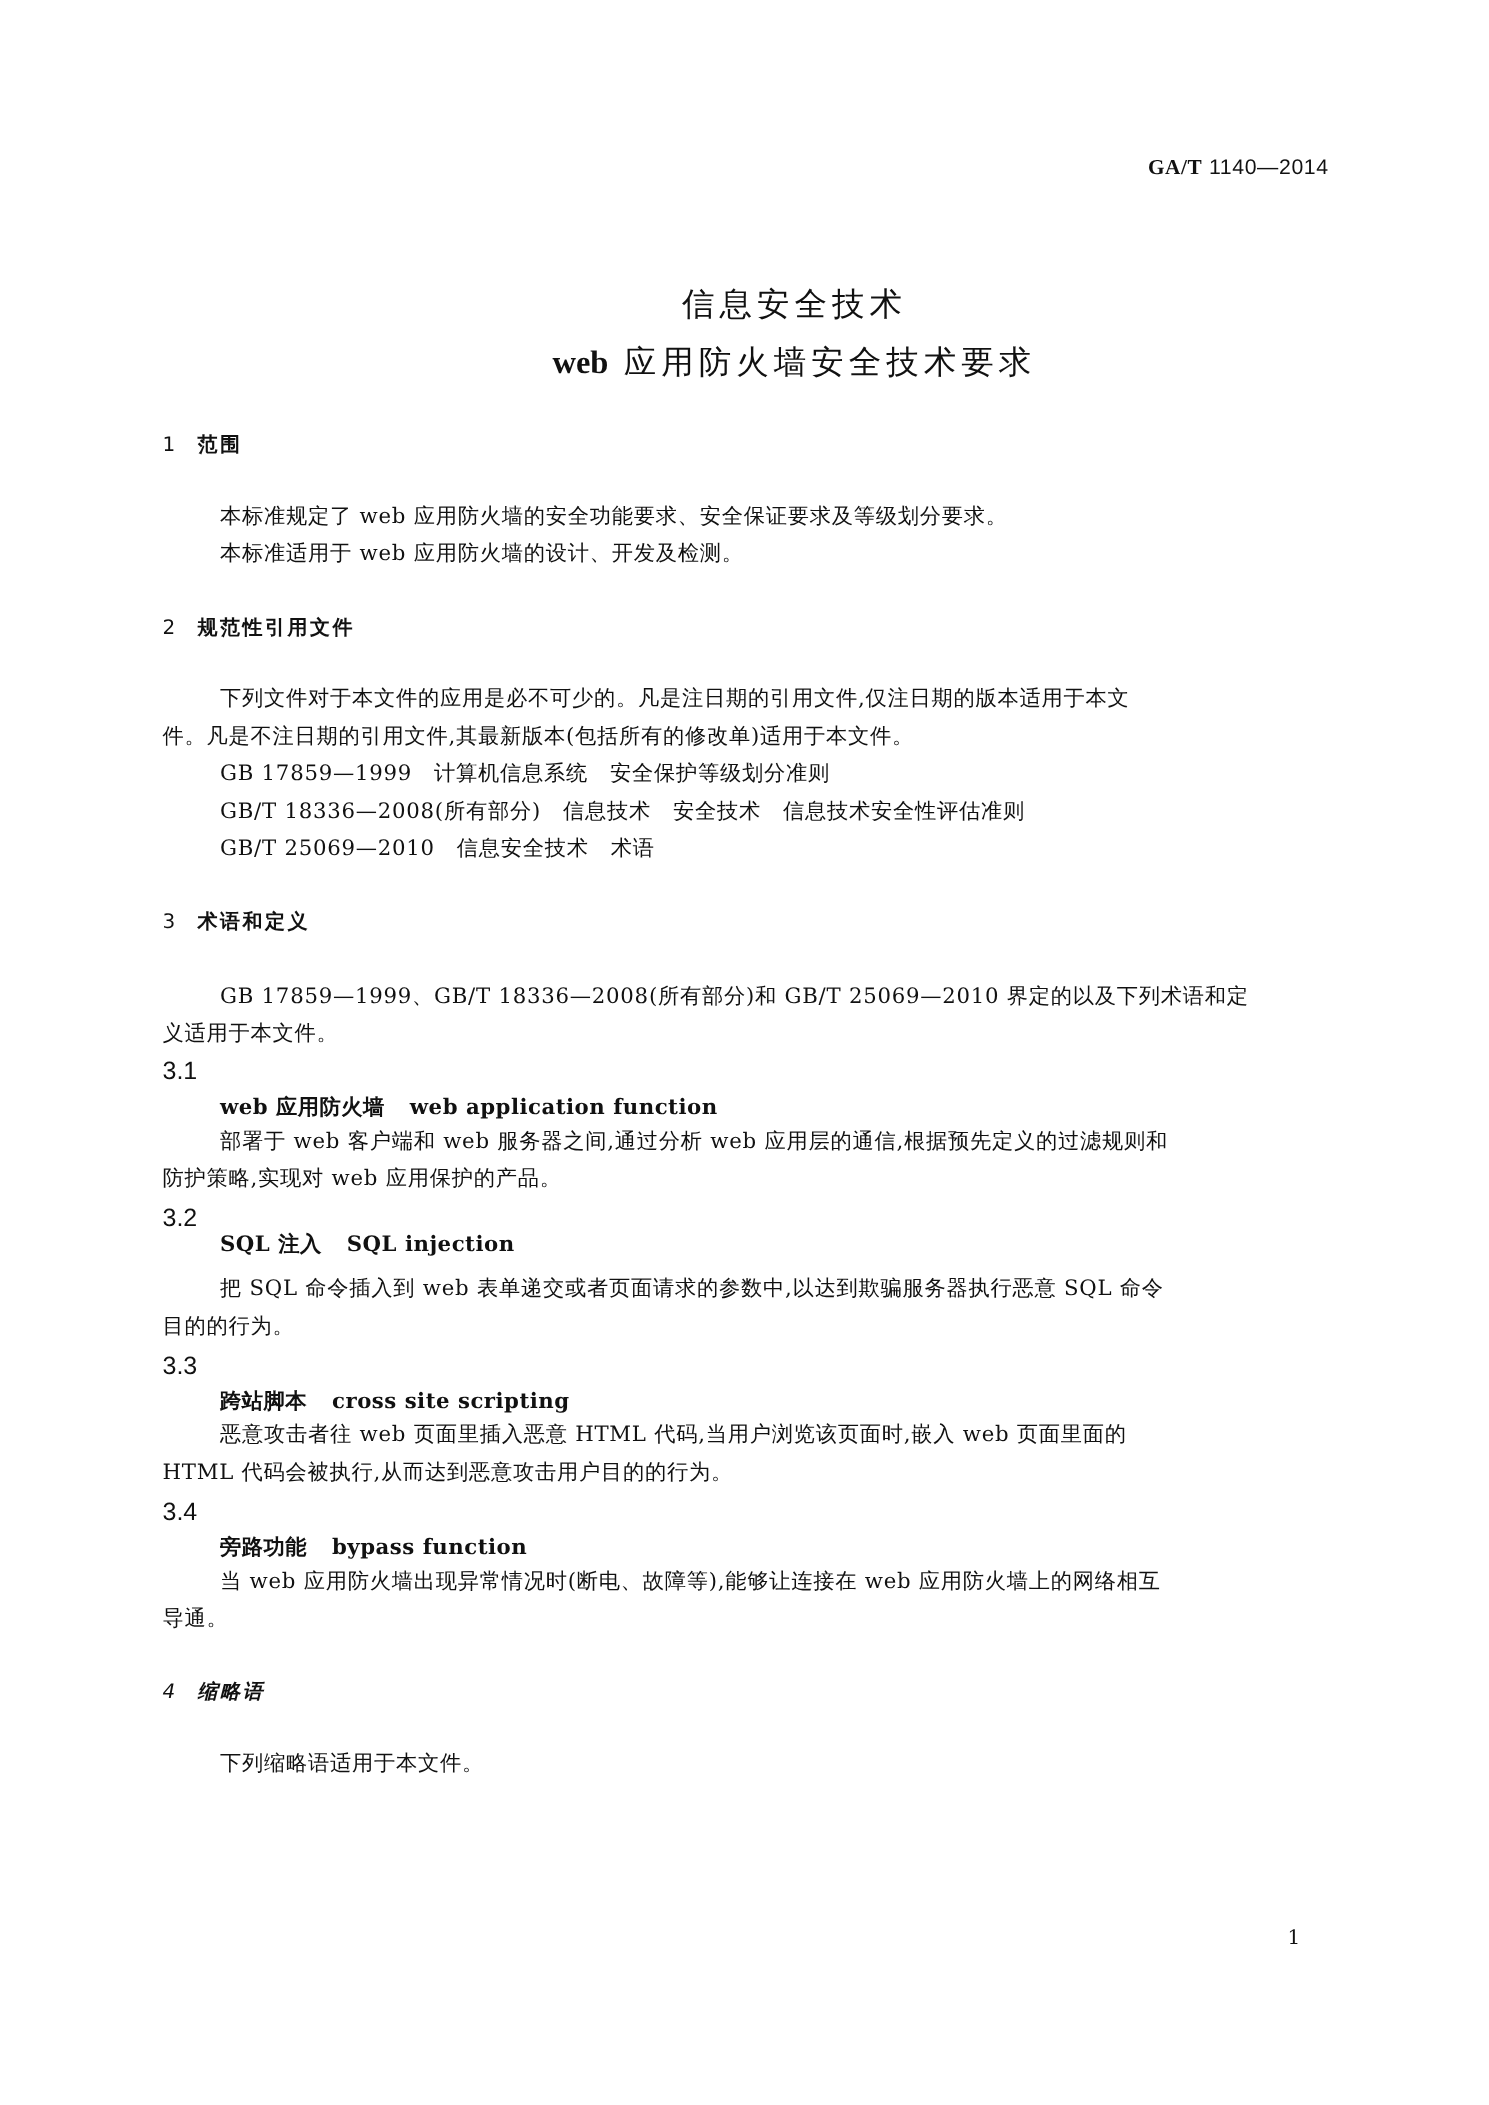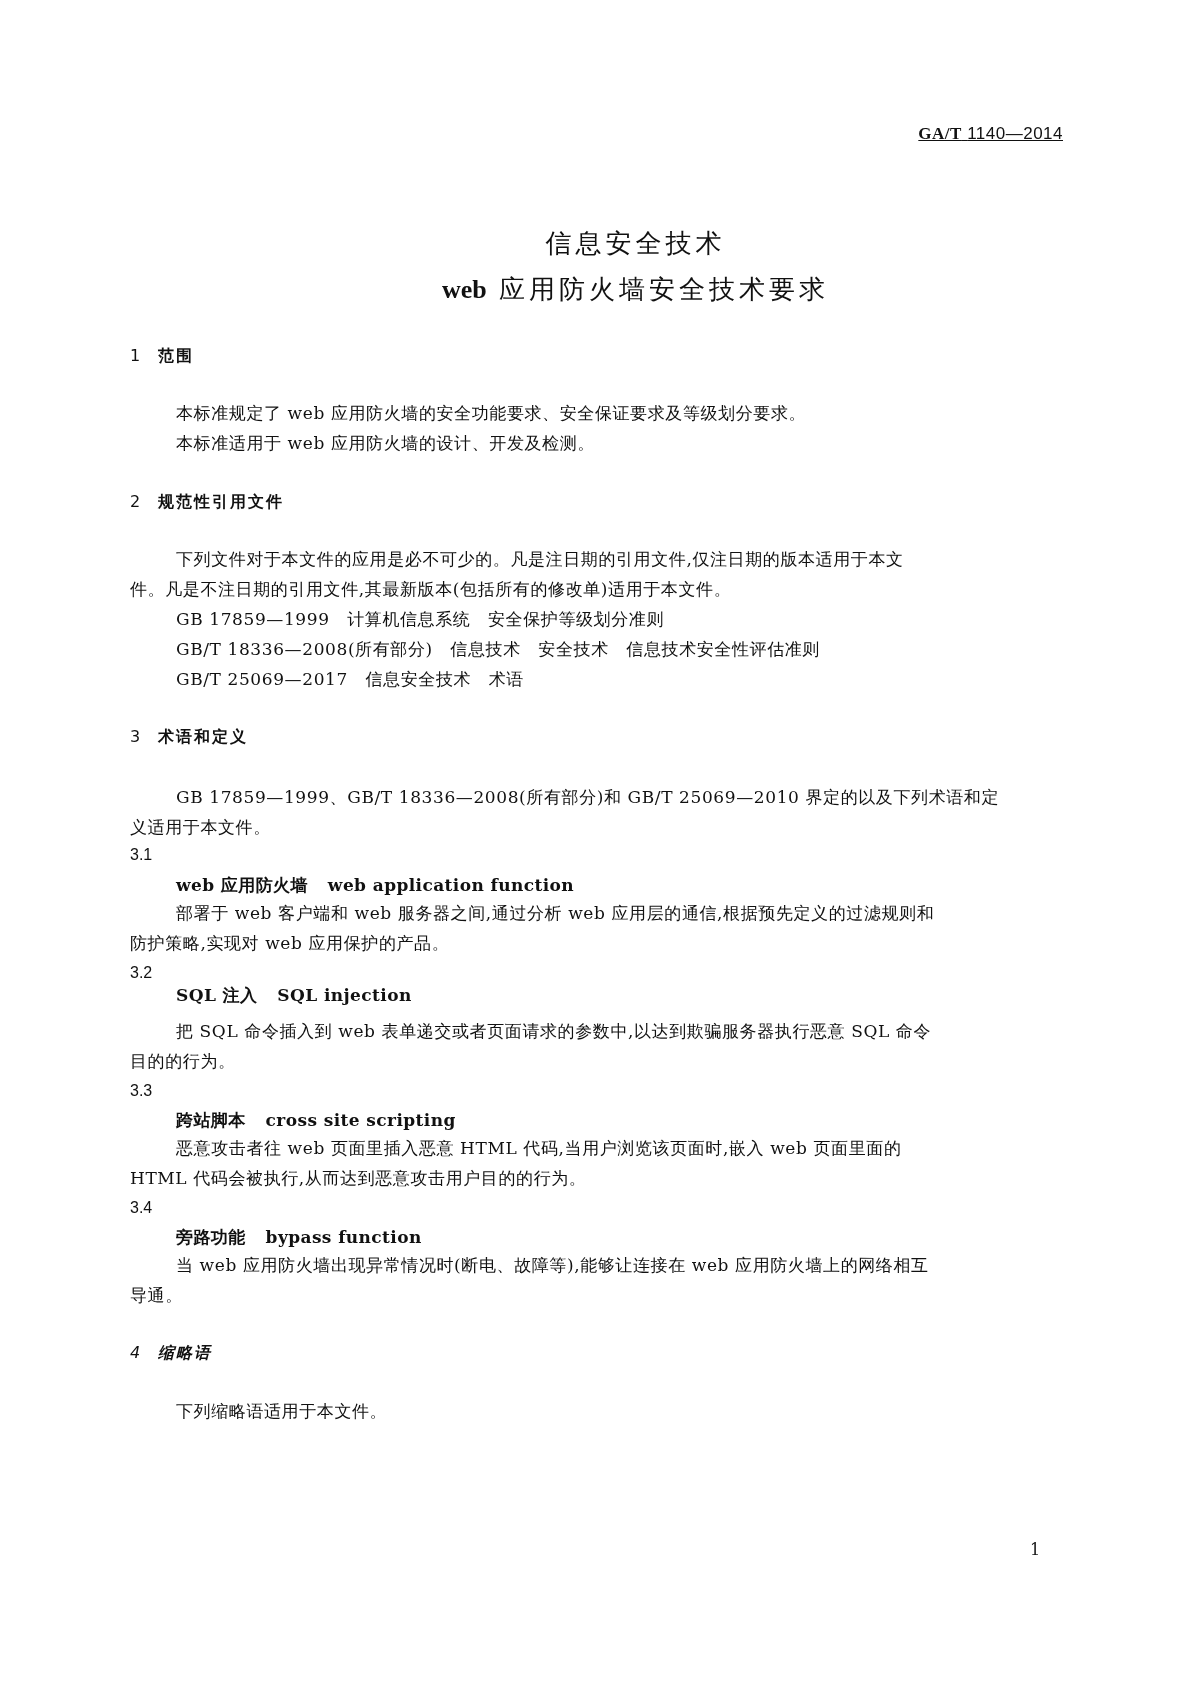--- a/index.html
+++ b/index.html
@@ -5,21 +5,20 @@
   html, body { margin: 0; padding: 0; background: #ffffff; }
   body {
     width: 1191px; height: 1684px; position: relative; overflow: hidden;
     font-family: "DejaVu Serif", "Liberation Serif", serif;
     color: #111111;
   }
   .abs { position: absolute; white-space: nowrap; }
   .std-code {
     right: 128px; top: 124px; font-size: 17px; letter-spacing: 0.5px;
     font-family: "Liberation Sans", "DejaVu Sans", sans-serif;
-    text-decoration: underline;
   }
   .std-code b { font-family: "Liberation Serif", serif; font-weight: bold; }
   .title {
     left: 0; width: 1191px; text-align: center;
     font-family: "DejaVu Sans", sans-serif; font-size: 26px; letter-spacing: 4px; margin-left: 40px;
   }
   .title1 { top: 226px; }
   .title2 { top: 272px; }
   .title2 .en { font-family: "Liberation Serif", serif; font-weight: bold; letter-spacing: 0; }
   .h {
@@ -30,21 +29,21 @@
   .p {
     font-size: 17px; line-height: 30px; letter-spacing: 0.6px;
   }
   .indent { left: 176px; text-align: right; }
   .flush { left: 130px; }
   .term {
     left: 176px; font-size: 17px; font-weight: bold; letter-spacing: 0.4px;
   }
   .term .gap { display: inline-block; width: 20px; }
   .secnum {
-    left: 130px; font-family: "Liberation Sans", sans-serif; font-size: 16px;
+    left: 130px; font-family: "Liberation Sans", sans-serif; font-size: 20px;
   }
   .pagenum {
     left: 1030px; top: 1540px; font-size: 16px;
   }
 </style>
 </head>
 <body>
 
 <div class="abs std-code">
   <b>GA/T</b>
@@ -63,21 +62,21 @@
 <div class="abs p indent" style="top:398px;">本标准规定了 web 应用防火墙的安全功能要求、安全保证要求及等级划分要求。</div>
 <div class="abs p indent" style="top:428px;">本标准适用于 web 应用防火墙的设计、开发及检测。</div>
 
 <div class="abs h" style="top:492px;">
   <span class="num">2</span><span>规范性引用文件</span>
 </div>
 <div class="abs p indent" style="top:544px;">下列文件对于本文件的应用是必不可少的。凡是注日期的引用文件,仅注日期的版本适用于本文</div>
 <div class="abs p flush" style="top:574px;">件。凡是不注日期的引用文件,其最新版本(包括所有的修改单)适用于本文件。</div>
 <div class="abs p indent" style="top:604px;">GB 17859—1999　计算机信息系统　安全保护等级划分准则</div>
 <div class="abs p indent" style="top:634px;">GB/T 18336—2008(所有部分)　信息技术　安全技术　信息技术安全性评估准则</div>
-<div class="abs p indent" style="top:664px;">GB/T 25069—2017　信息安全技术　术语</div>
+<div class="abs p indent" style="top:664px;">GB/T 25069—2010　信息安全技术　术语</div>
 
 <div class="abs h" style="top:727px;">
   <span class="num">3</span><span>术语和定义</span>
 </div>
 <div class="abs p indent" style="top:782px;">GB 17859—1999、GB/T 18336—2008(所有部分)和 GB/T 25069—2010 界定的以及下列术语和定</div>
 <div class="abs p flush" style="top:812px;">义适用于本文件。</div>
 
 <div class="abs secnum" style="top:846px;">3.1</div>
 <div class="abs term" style="top:874px;">
   <span>web 应用防火墙</span><span class="gap"></span><span>web application function</span>

